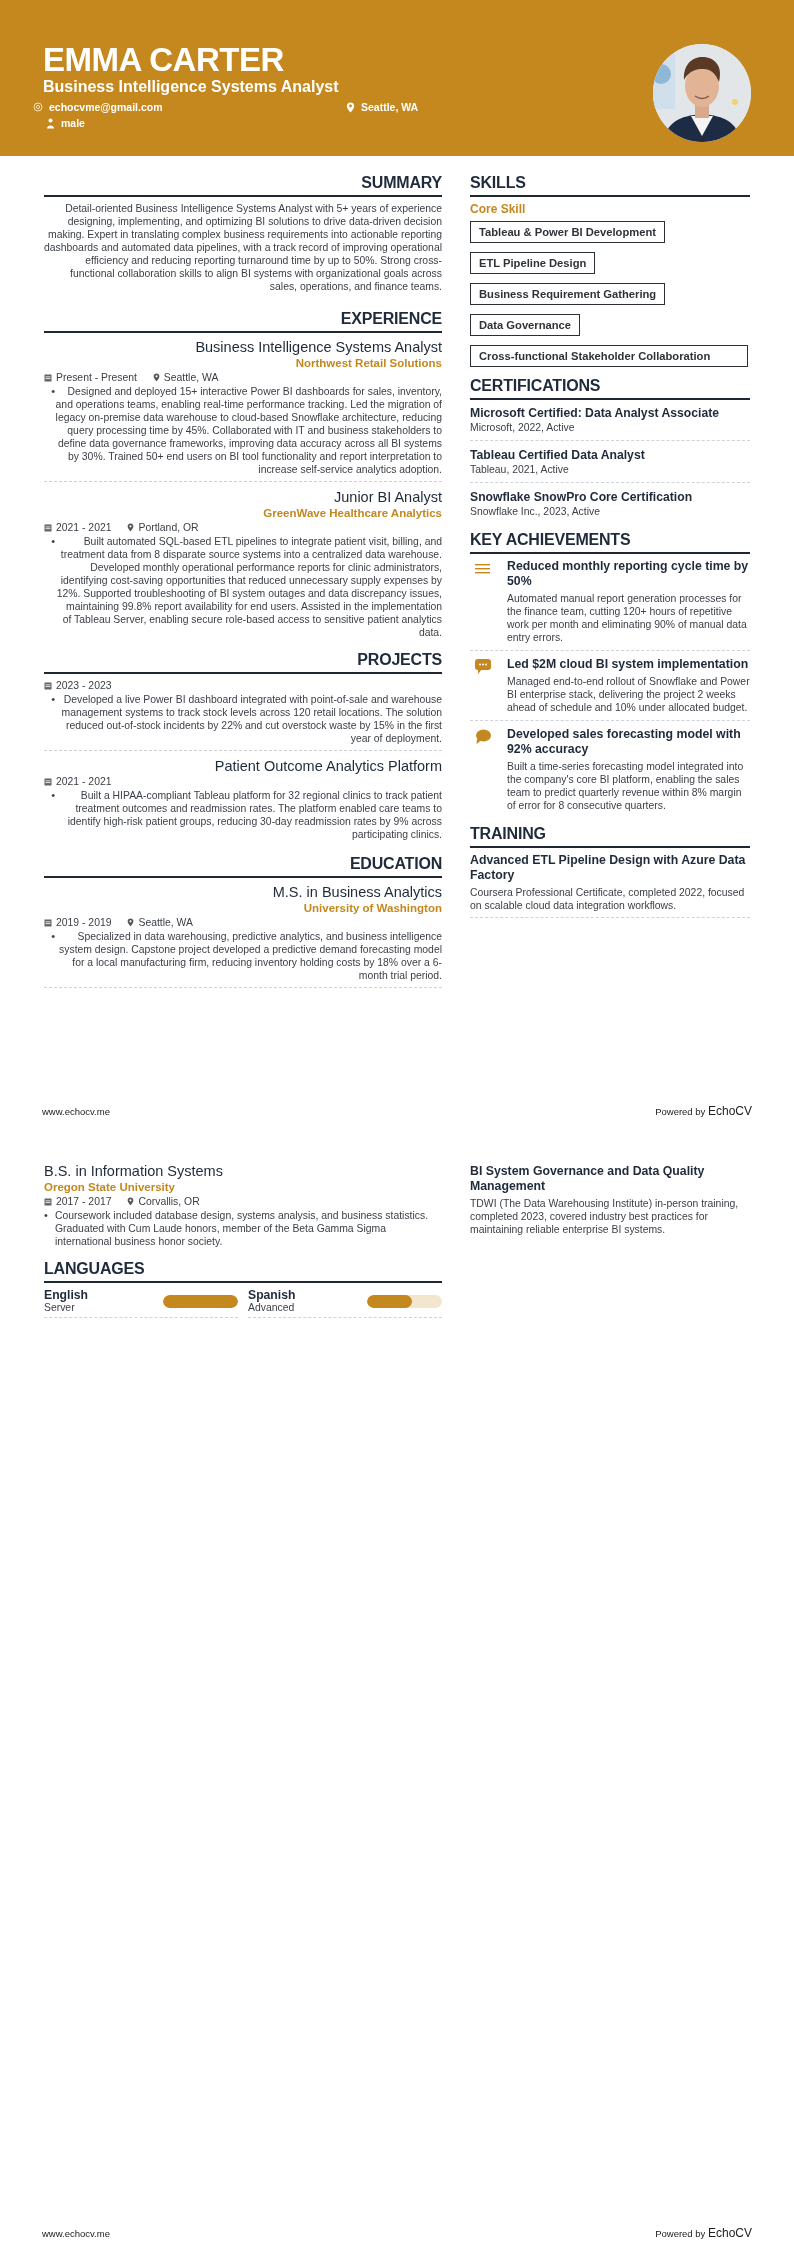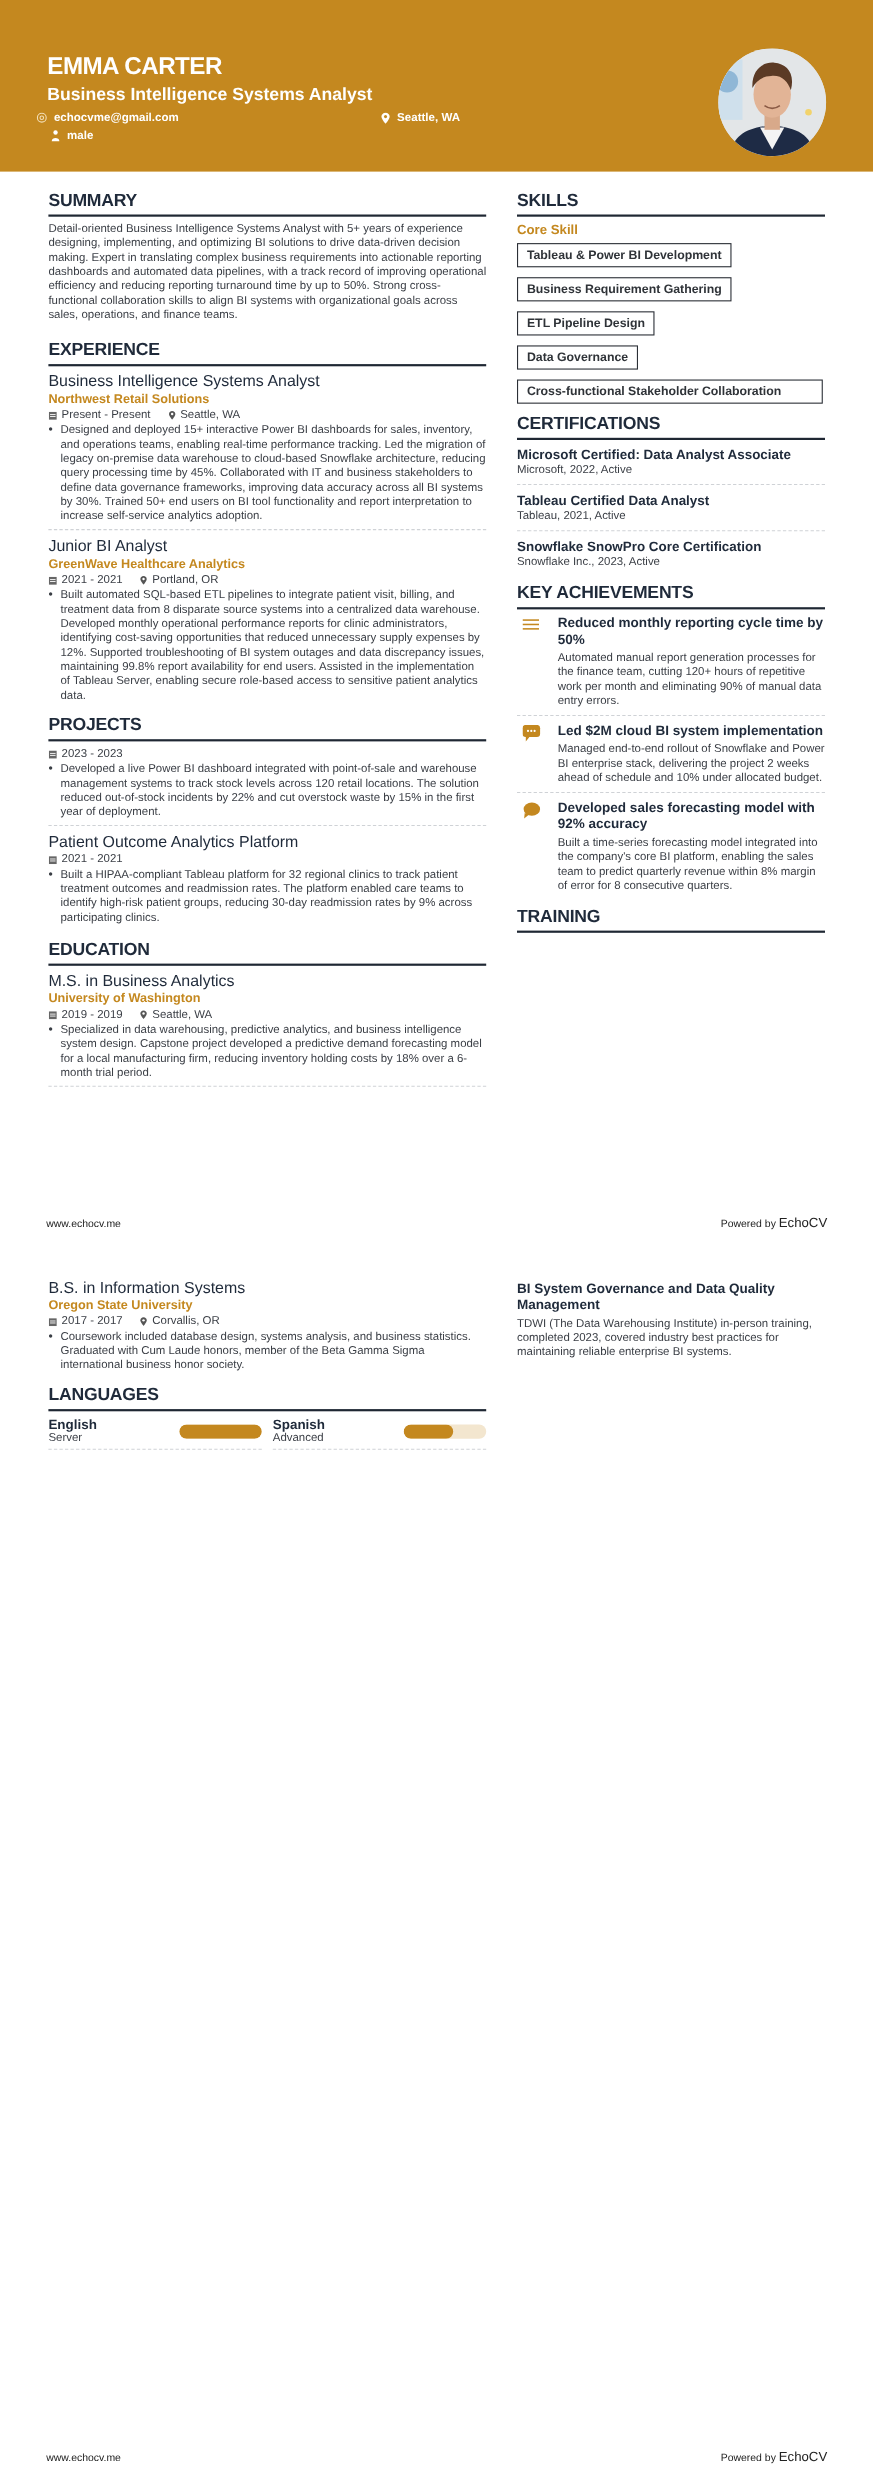--- a/index.html
+++ b/index.html
@@ -7,21 +7,21 @@
     width: 794px; height: 2246px; background: #ffffff; position: relative;
     font-family: "Liberation Sans", "DejaVu Sans", sans-serif; color: #2b2f36;
     overflow: hidden;
   }
   .header {
     position: absolute; left: 0; top: 0; width: 794px; height: 156px;
     background: #c4881f;
   }
   .name {
     position: absolute; left: 43px; top: 42px; color: #fff;
-    font-size: 22px; font-weight: 700; letter-spacing: -0.5px; line-height: 36px; text-align: right;
+    font-size: 33px; font-weight: 700; letter-spacing: -0.5px; line-height: 36px; text-align: right;
   }
   .role {
     position: absolute; left: 43px; top: 77px; color: #fff;
     font-size: 16px; font-weight: 700; line-height: 20px;
   }
   .contact {
     position: absolute; color: #fff; font-size: 10.5px; font-weight: 700;
     display: flex; align-items: center; gap: 6px; line-height: 14px;
   }
   .contact .ic { width: 10px; height: 10px; display: inline-flex; align-items: center; justify-content: center; }
@@ -119,21 +119,21 @@
       <path d="M10 98 C14 78 26 72 49 70 C72 72 84 78 88 98 Z" fill="#1e2b45"></path>
       <path d="M38 72 L49 92 L60 72 Z" fill="#f4f4f4"></path>
       <rect x="42" y="58" width="14" height="16" fill="#d8a98a"></rect>
       <ellipse cx="49" cy="42" rx="17" ry="21" fill="#e2b496"></ellipse>
       <path d="M31 36 C30 18 42 12 51 13 C62 14 70 22 66 38 C63 30 58 24 48 25 C40 25 34 30 31 36 Z" fill="#5b3a25"></path>
       <path d="M42 52 Q49 57 56 52" stroke="#8a5a45" stroke-width="1.5" fill="none"></path>
     </svg>
   </div>
 </div>
 
-<div class="col-left" style="top:173px;">
+<div class="col-left" style="top:173px;text-align:right;">
   <section>
     <h2 class="sec-title">SUMMARY</h2>
     <p class="para">Detail-oriented Business Intelligence Systems Analyst with 5+ years of experience designing, implementing, and optimizing BI solutions to drive data-driven decision making. Expert in translating complex business requirements into actionable reporting dashboards and automated data pipelines, with a track record of improving operational efficiency and reducing reporting turnaround time by up to 50%. Strong cross-functional collaboration skills to align BI systems with organizational goals across sales, operations, and finance teams.</p>
   </section>
 
   <section style="margin-top:16px;">
     <h2 class="sec-title">EXPERIENCE</h2>
     <div class="item">
       <div class="item-title">Business Intelligence Systems Analyst</div>
       <div class="item-org">Northwest Retail Solutions</div>
@@ -252,22 +252,22 @@
     </div>
   </section>
 </div>
 
 <div class="col-right" style="top:173px;">
   <section>
     <h2 class="sec-title">SKILLS</h2>
     <div class="sub-title">Core Skill</div>
     <div>
       <div><span class="skill">Tableau &amp; Power BI Development</span></div>
+      <div><span class="skill">ETL Pipeline Design</span></div>
       <div><span class="skill">Business Requirement Gathering</span></div>
-      <div><span class="skill">ETL Pipeline Design</span></div>
       <div><span class="skill">Data Governance</span></div>
       <div>
           <span class="skill" style="display:block; width:278px;">Cross-functional Stakeholder Collaboration</span>
         </div>
     </div>
   </section>
 
   <section style="margin-top:6px;">
     <h2 class="sec-title">CERTIFICATIONS</h2>
     <div class="cert">
@@ -323,20 +323,24 @@
       </div>
       <div>
         <div class="ach-title">Developed sales forecasting model with 92% accuracy</div>
         <div class="ach-desc">Built a time-series forecasting model integrated into the company's core BI platform, enabling the sales team to predict quarterly revenue within 8% margin of error for 8 consecutive quarters.</div>
       </div>
     </div>
   </section>
 
   <section style="margin-top:6px;">
     <h2 class="sec-title">TRAINING</h2>
+    <div class="item">
+      <div class="tr-title">Advanced ETL Pipeline Design with Azure Data Factory</div>
+      <div class="tr-desc">Coursera Professional Certificate, completed 2022, focused on scalable cloud data integration workflows.</div>
+    </div>
   </section>
 </div>
 
 <div class="footer" style="top:1104px;">
   <span>www.echocv.me</span>
   <span><span>Powered by </span><span class="brand">EchoCV</span></span>
 </div>
 
 <div class="col-left" style="top:1162px;">
   <div class="item nolast">

